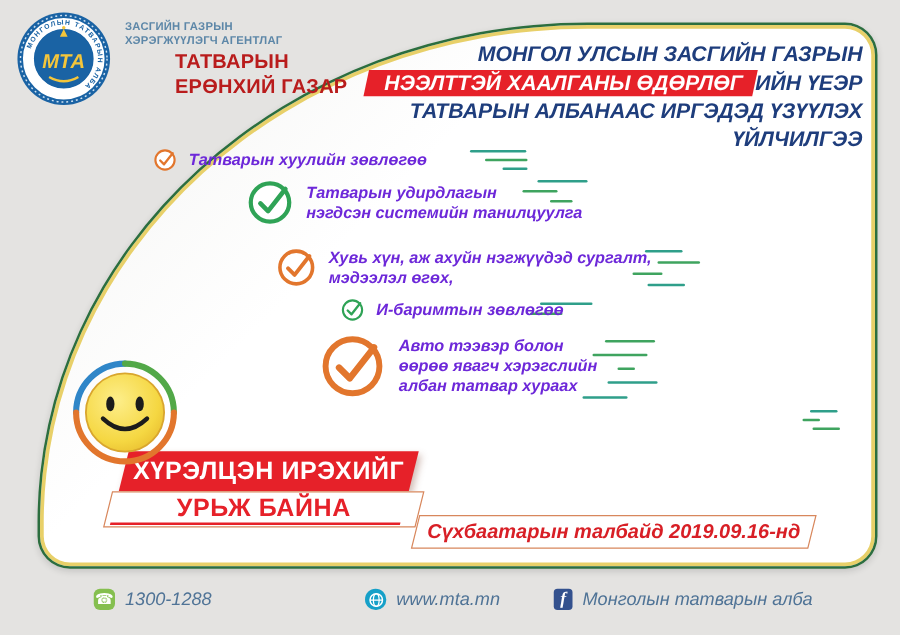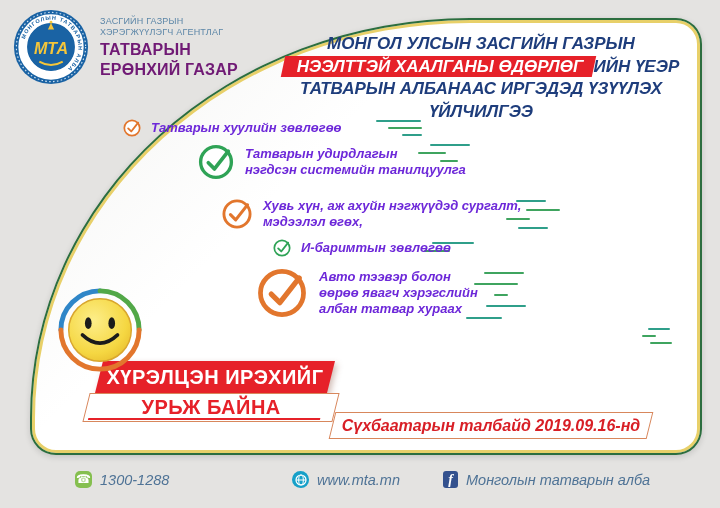--- a/index.html
+++ b/index.html
@@ -11,26 +11,26 @@
     position:absolute; left:30px; top:18px; width:672px; height:437px;
     background:linear-gradient(135deg,#f3f3f1 0%,#ffffff 38%);
     border:2px solid #2c6e3f;
     border-radius:440px 26px 26px 26px / 400px 26px 26px 26px;
     box-shadow:inset 0 0 0 3px #e8d069, 0 2px 6px rgba(0,0,0,.14);
     z-index:1;
   }
 
   
   .logo-wrap { position:absolute; left:12px; top:8px; z-index:3; display:flex; gap:10px; align-items:center; }
-  .logo-text .tagline { font-size:9px; font-weight:normal; color:#5d87a8; line-height:11px; letter-spacing:.2px; }
-  .logo-text .org { font-size:16px; font-weight:bold; color:#701a75; line-height:17px; margin-top:3px; letter-spacing:.2px; }
+  .logo-text .tagline { font-size:9px; font-weight:bold; color:#5d87a8; line-height:11px; letter-spacing:.2px; }
+  .logo-text .org { font-size:16px; font-weight:bold; color:#b91c1c; line-height:17px; margin-top:3px; letter-spacing:.2px;margin-left:40px; }
 
   
   .title { position:absolute; left:272px; top:33px; width:418px; z-index:3;
-           text-align:center; font-weight:bold; font-style:italic;
+           text-align:right; font-weight:bold; font-style:italic;
            font-size:17px; line-height:22.5px; color:#1e3d7c; }
   .hl { position:relative; color:#fff; padding:1px 10px 1px 14px; white-space:nowrap; }
   .hl::before { content:""; position:absolute; inset:0; background:#e62129; transform:skewX(-12deg); z-index:-1; }
 
   
   .item { position:absolute; z-index:3; display:flex; align-items:center; gap:9px;
           color:#6d28d9; font-weight:bold; font-style:italic; font-size:13px; line-height:16px; }
   .item .txt { white-space:pre-line; }
   .i1 { left:122px; top:118px; }
   .i2 { left:196px; top:142px; }

